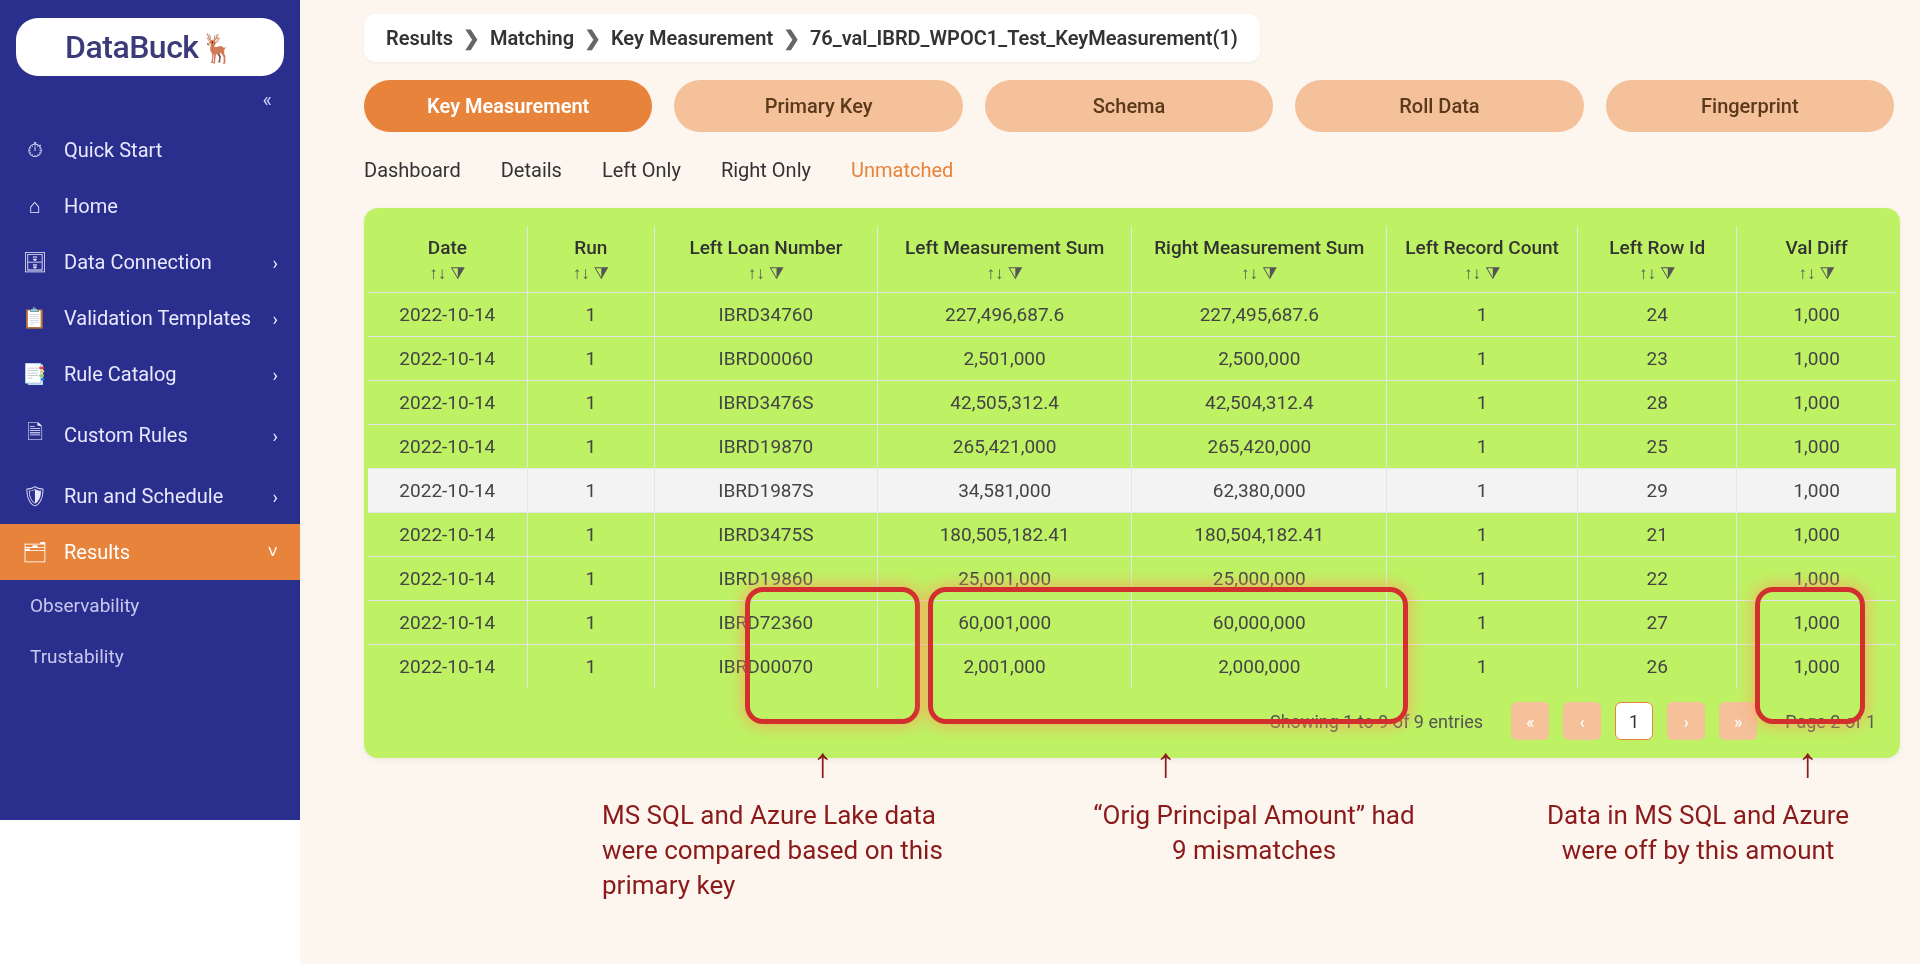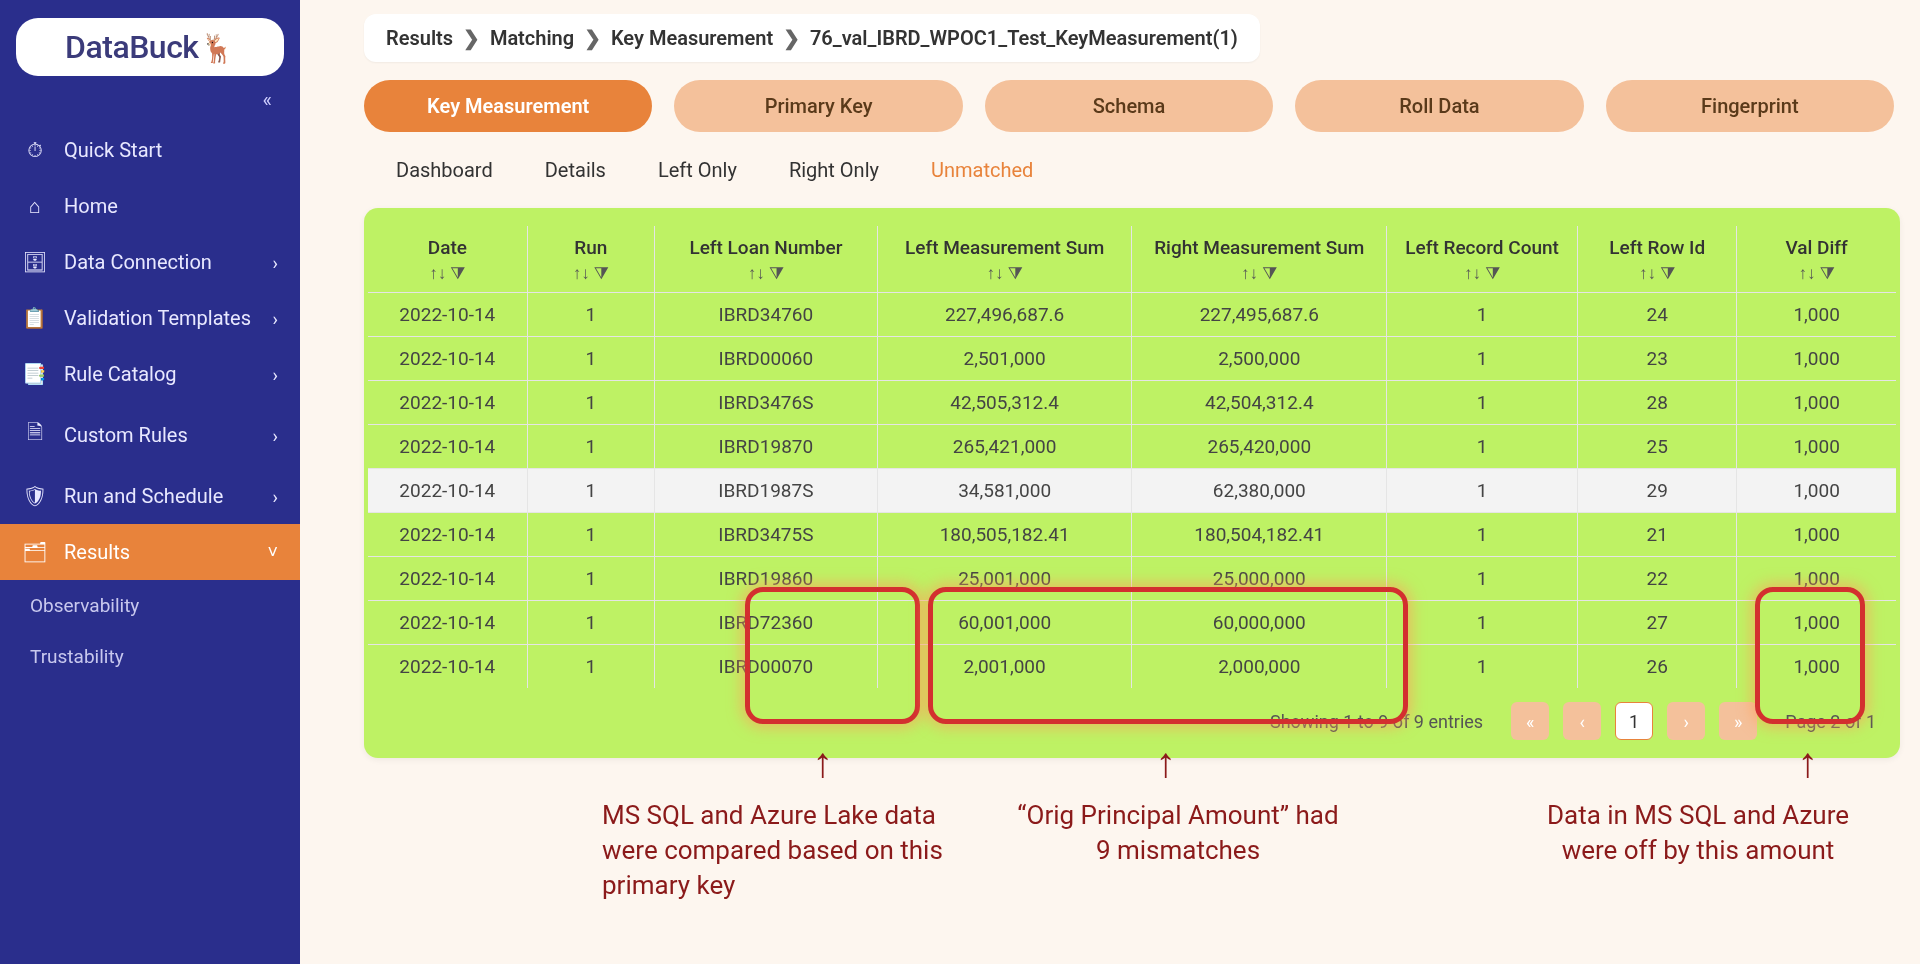--- a/index.html
+++ b/index.html
@@ -22,21 +22,21 @@
     background: #fff;
     width: 1920px;
     height: 964px;
     overflow: hidden;
   }
   
   .sidebar {
     position: absolute;
     left: 0; top: 0;
     width: 300px;
-    height: 964px;
+    height: 820px;
     background: var(--sidebar-bg);
     color: #fff;
     display: flex;
     flex-direction: column;
     justify-content: center;
   }
   .logo-wrap {
     background: #fff;
     border-radius: 22px;
     margin: 18px 16px 8px 16px;
@@ -130,24 +130,23 @@
     font-weight: 500;
     cursor: pointer;
   }
   .pill.active {
     background: var(--accent-orange);
     color: #fff;
     font-weight: 600;
   }
   .subtabs {
     display: flex;
-    gap: 52px;
+    gap: 40px;
     margin-bottom: 26px;
     font-size: 20px;
-    margin-left: 32px;
   }
   .subtab { color: #333; cursor: pointer; }
   .subtab.active { color: var(--accent-orange); font-weight: 400; }
 
   
   .card {
     background: #bef264;
     border-radius: 14px;
     padding: 18px 4px 18px 4px;
     box-shadow: 0 2px 6px rgba(0,0,0,0.06);
@@ -461,16 +460,16 @@
   
   <div class="hl-box" style="left:445px; top:587px; width:175px; height:137px;"></div>
   <div class="hl-box" style="left:628px; top:587px; width:480px; height:137px;"></div>
   <div class="hl-box" style="left:1455px; top:587px; width:110px; height:137px;"></div>
 
   <div class="arrow" style="left:512px; top:738px;">↑</div>
   <div class="arrow" style="left:855px; top:738px;">↑</div>
   <div class="arrow" style="left:1497px; top:738px;">↑</div>
 
   <div class="annot-text" style="left:302px; top:798px; width:380px;">MS SQL and Azure Lake data were compared based on this primary key</div>
-  <div class="annot-text" style="left:708px; top:798px; width:340px; text-align:center;">“Orig Principal Amount” had 9 mismatches</div>
+  <div class="annot-text" style="left:784px; top:798px; width:340px; text-align:center;">“Orig Principal Amount” had 9 mismatches</div>
   <div class="annot-text" style="left:1238px; top:798px; width:320px; text-align:center;">Data in MS SQL and Azure were off by this amount</div>
 
 </div>
 
 </body></html>

